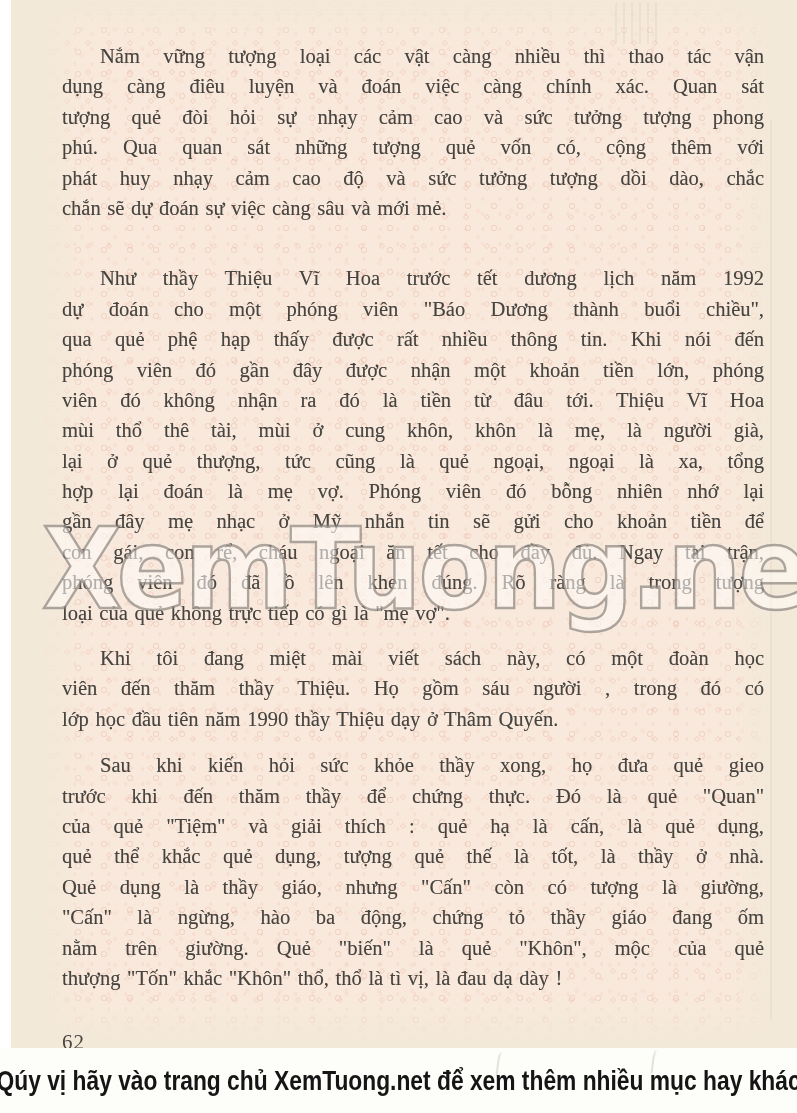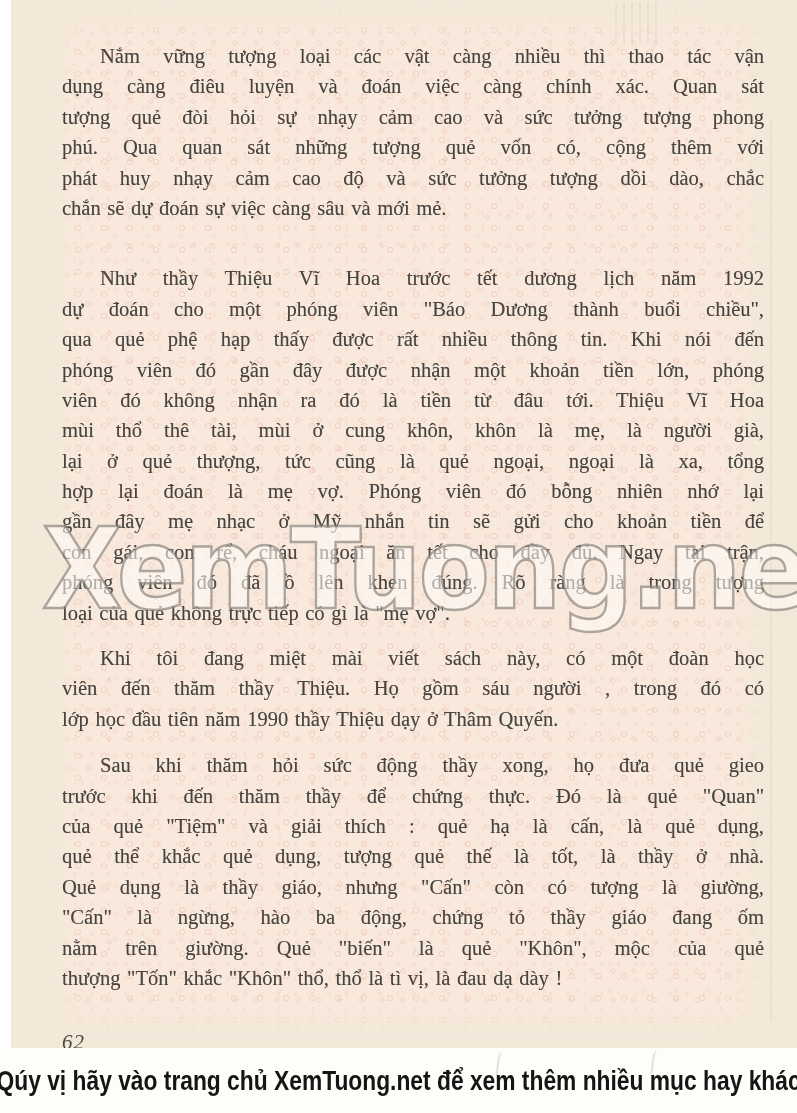--- a/index.html
+++ b/index.html
@@ -68,21 +68,20 @@
     text-align: justify;
     text-align-last: justify;
     word-spacing: 1.5px;
   }
   .line.last { text-align-last: left; }
   .paragraph .line:first-child { text-indent: 38px; }
   .page-number {
     position: absolute; left: 62px; top: 1030px;
     font-size: 21px; color: #4a4742;
     letter-spacing: 1px;
-    font-style: italic;
   }
   .watermark {
     position: absolute; left: 42px; top: 494px;
     width: 760px; height: 150px;
     display: flex; align-items: center;
     font-family: "DejaVu Sans", sans-serif;
     font-weight: bold;
     font-size: 112px;
     letter-spacing: -3px;
     white-space: nowrap;
@@ -150,21 +149,21 @@
         <div class="line">con gái, con rể, cháu ngoại ăn tết cho đầy đủ. Ngay tại trận,</div>
         <div class="line">phóng viên đó đã ồ lên khen đúng. Rõ ràng là trong tượng</div>
         <div class="line last">loại của quẻ không trực tiếp có gì là "mẹ vợ".</div>
       </div>
       <div class="paragraph">
         <div class="line">Khi tôi đang miệt mài viết sách này, có  một  đoàn  học</div>
         <div class="line">viên đến thăm thầy Thiệu. Họ gồm sáu người , trong đó có</div>
         <div class="line last">lớp học đầu tiên năm 1990 thầy Thiệu dạy ở Thâm Quyến.</div>
       </div>
       <div class="paragraph">
-        <div class="line">Sau khi thăm hỏi sức động thầy xong, họ đưa quẻ gieo</div>
+        <div class="line">Sau khi kiến hỏi sức khỏe thầy xong, họ đưa quẻ gieo</div>
         <div class="line">trước khi đến thăm thầy để chứng thực. Đó là quẻ "Quan"</div>
         <div class="line">của quẻ "Tiệm" và giải thích : quẻ hạ là cấn, là quẻ dụng,</div>
         <div class="line">quẻ thể khắc quẻ dụng, tượng quẻ thế là tốt, là thầy ở nhà.</div>
         <div class="line">Quẻ dụng là thầy giáo, nhưng "Cấn" còn có tượng là giường,</div>
         <div class="line">"Cấn" là ngừng, hào ba động, chứng tỏ thầy giáo đang ốm</div>
         <div class="line">nằm trên giường. Quẻ "biến" là quẻ "Khôn", mộc của quẻ</div>
         <div class="line last">thượng "Tốn" khắc "Khôn" thổ, thổ là tì vị, là đau dạ dày !</div>
       </div>
     </div>
 

